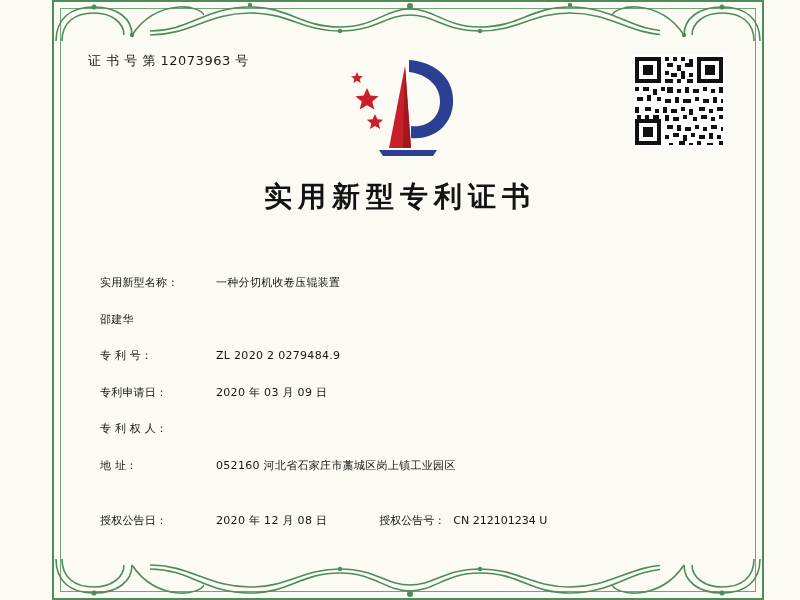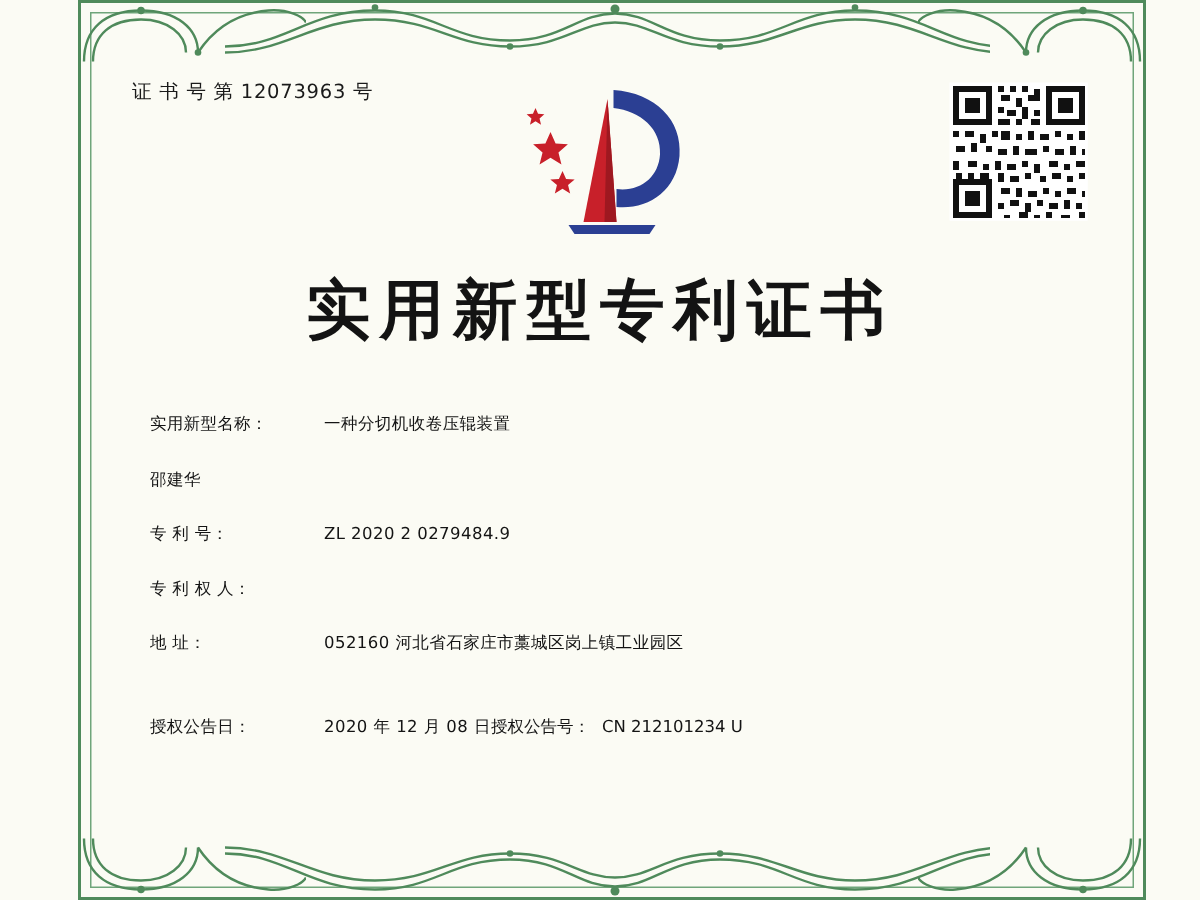--- a/index.html
+++ b/index.html
@@ -100,21 +100,21 @@
   }
   .qr-code svg { display: block; }
 
   
   .main-title {
     position: absolute;
     left: 0;
     right: 0;
     top: 178px;
     text-align: center;
-    font-size: 43px;
+    font-size: 28px;
     font-weight: bold;
     letter-spacing: 6px;
     color: #131313;
     font-family: "DejaVu Sans", "Liberation Sans", sans-serif;
   }
 
   
   .fields {
     position: absolute;
     left: 100px;
@@ -132,20 +132,21 @@
   .field-label {
     display: inline-block;
     width: 116px;
     flex: 0 0 116px;
     letter-spacing: 0.2px;
   }
   .field-value {
     letter-spacing: 0.3px;
   }
   .field-row.inline-two .field-label2 {
+    margin-left: 52px;
     display: inline-block;
   }
   .field-row.inline-two .field-value2 {
     margin-left: 8px;
     margin-top: 20px;
   }
 </style>
 </head>
 <body>
 
@@ -356,20 +357,24 @@
 
     <div class="field-row">
       <span class="field-value">邵建华</span>
     </div>
 
     <div class="field-row">
       <span class="field-label">专  利  号：</span>
       <span class="field-value">ZL 2020 2 0279484.9</span>
     </div>
 
+    <div class="field-row">
+      <span class="field-label">专利申请日：</span>
+      <span class="field-value">2020 年 03 月 09 日</span>
+    </div>
 
     <div class="field-row">
       <span class="field-label">专 利 权 人：</span>
     </div>
 
     <div class="field-row">
       <span class="field-label">地        址：</span>
       <span class="field-value">052160 河北省石家庄市藁城区岗上镇工业园区</span>
     </div>
 

